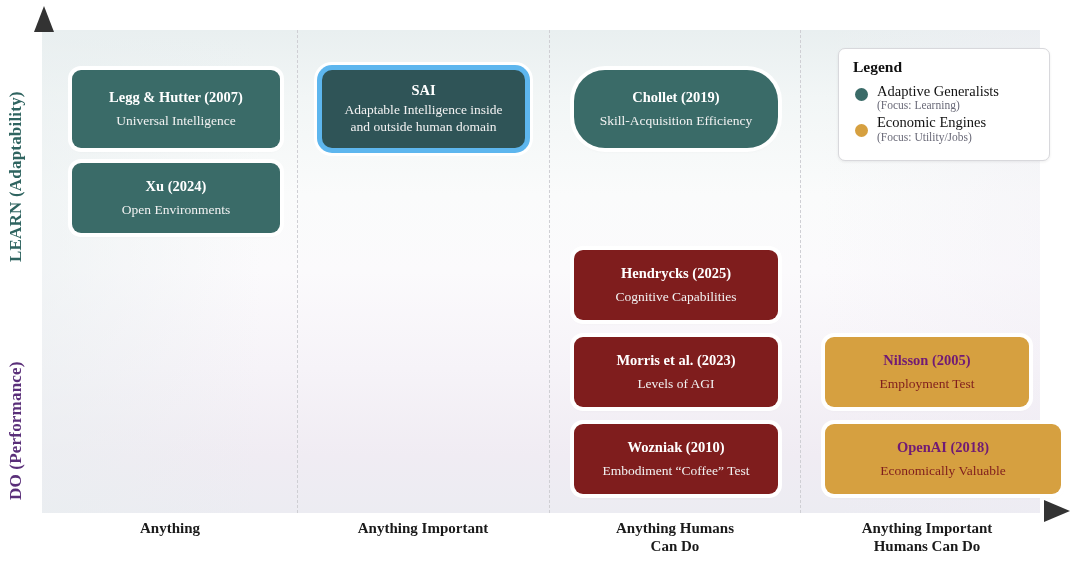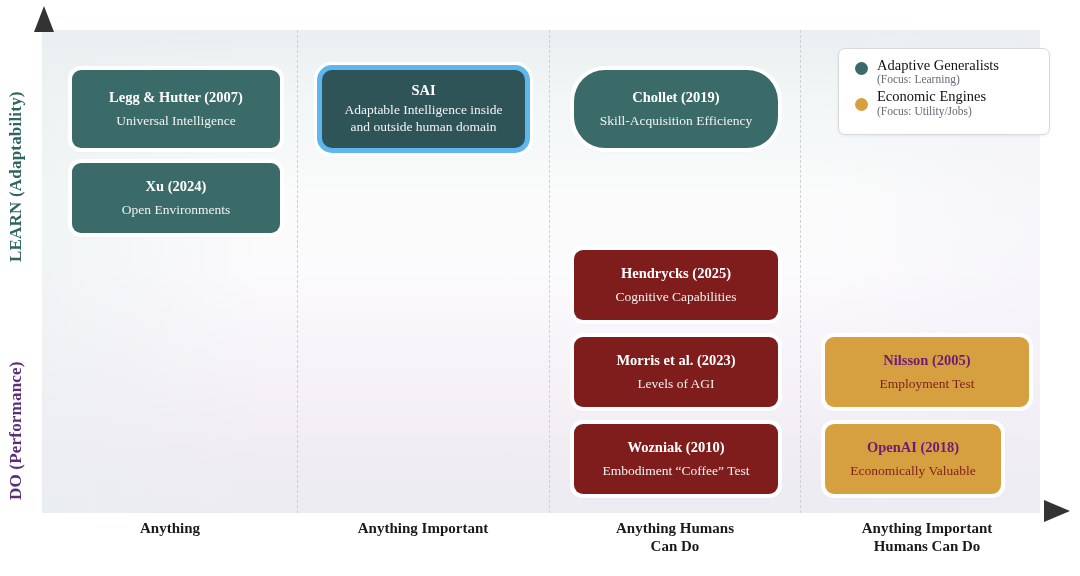--- a/index.html
+++ b/index.html
@@ -193,26 +193,27 @@
   <div class="card purple" style="left:574px;top:424px;width:204px;height:70px;">
     <div class="t">Wozniak (2010)</div>
     <div class="s">Embodiment “Coffee” Test</div>
   </div>
 
   <div class="card gold" style="left:825px;top:337px;width:204px;height:70px;">
     <div class="t">Nilsson (2005)</div>
     <div class="s">Employment Test</div>
   </div>
 
-  <div class="card gold" style="left:825px;top:424px;width:176px;height:70px;">
+  <div class="card gold" style="left:825px;top:424px;width:236px;height:70px;">
     <div class="t">OpenAI (2018)</div>
     <div class="s">Economically Valuable</div>
   </div>
 
   <div class="legend">
+    <div class="legend-title">Legend</div>
 
     <div class="legend-row">
       <span class="legend-dot" style="background:#3a6b68;"></span>
       <span class="legend-txt">
         <span class="legend-name" style="display:block;">Adaptive Generalists</span>
         <span class="legend-focus" style="display:block;">(Focus: Learning)</span>
       </span>
     </div>
 
 

